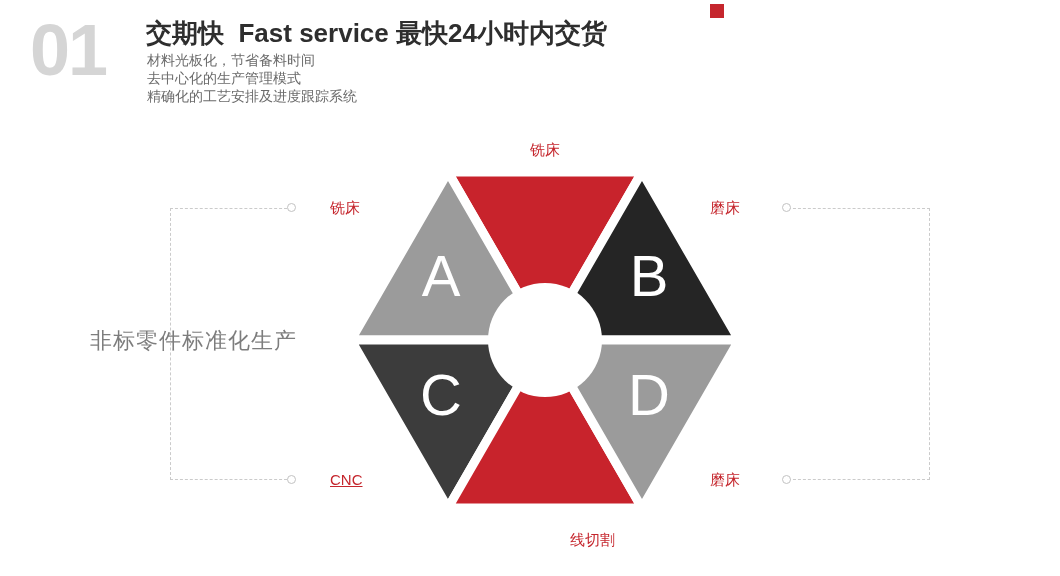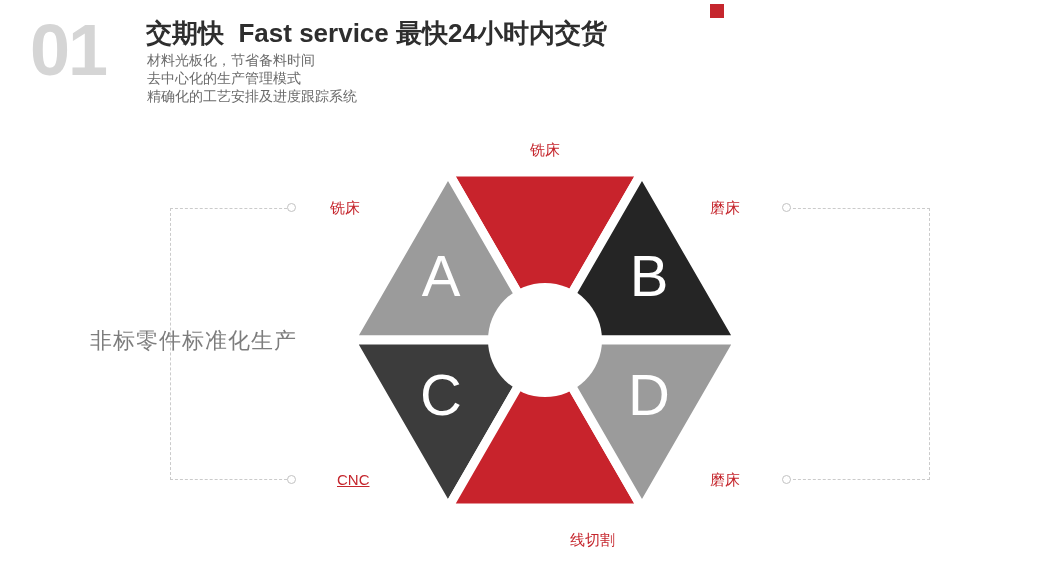--- a/index.html
+++ b/index.html
@@ -35,21 +35,21 @@
           background:#fff; border:1px solid #c2c2c2; }
   .node-lt { left:287px; top:203px; }
   .node-lb { left:287px; top:475px; }
   .node-rt { left:782px; top:203px; }
   .node-rb { left:782px; top:475px; }
 
   .hex-label { position:absolute; font-size:15px; color:#c5262d; white-space:nowrap; }
   .lbl-top    { left:475px; top:141px; width:140px; text-align:center; }
   .lbl-bottom { left:475px; top:531px; width:140px; text-align:right; }
   .lbl-ul { left:330px; top:199px; }
-  .lbl-ll { left:337px; top:471px;text-decoration:underline; }
+  .lbl-ll { left:330px; top:471px;text-decoration:underline; }
   .lbl-ur { left:710px; top:199px; }
   .lbl-lr { left:710px; top:471px; }
 
   .hex { position:absolute; left:345px; top:160px; }
   .hex polygon { stroke:#ffffff; stroke-width:9; stroke-linejoin:round; }
   .hex text {
     font-size:58px; fill:#ffffff; text-anchor:middle; dominant-baseline:central;
     font-family:"Liberation Sans","DejaVu Sans",sans-serif; font-weight:400;
   }
 </style>

